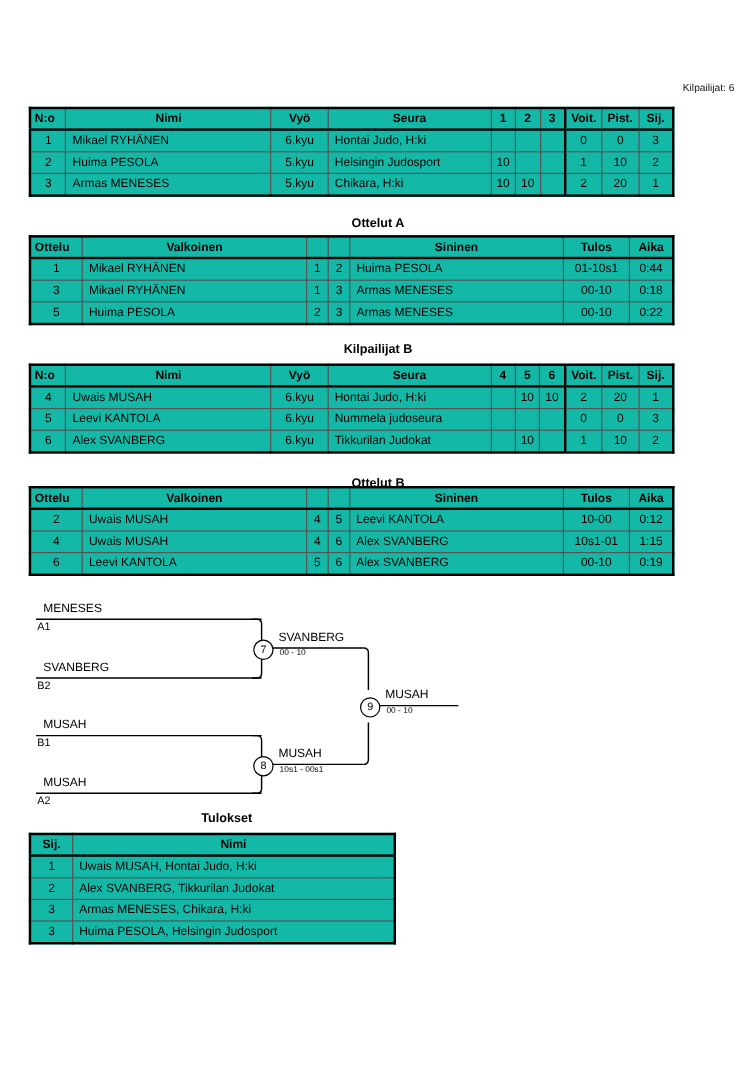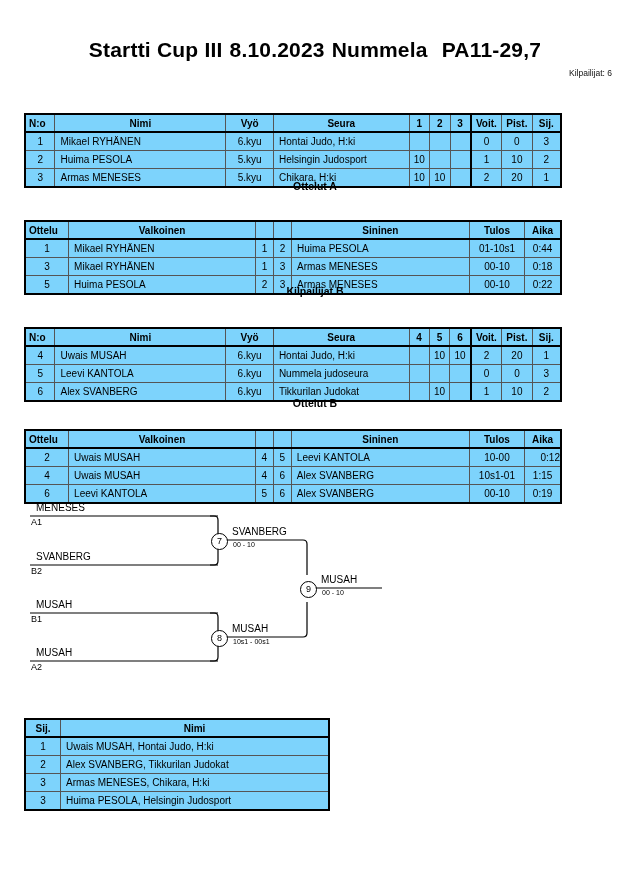--- a/index.html
+++ b/index.html
@@ -24,23 +24,22 @@
   }
   .entrants{
     position:absolute;right:18px;top:68px;
     font-size:8.5px;font-weight:normal;color:#111;
   }
 
   
   table{
     border-collapse:collapse;
     position:absolute;
-    background:#7dd3fc;
+    background:#14b8a6;
     font-size:10px;
-    margin-top:24px;
   }
   table.framed{
     border:2px solid #000;
   }
   table.framed th,table.framed td{
     border:1px solid #555;
     padding:0;
     height:17px;
     font-weight:normal;
     white-space:nowrap;
@@ -74,23 +73,20 @@
     position:absolute;width:15px;height:15px;border:1px solid #000;
     border-radius:50%;background:#fff;font-size:9px;line-height:15px;
     text-align:center;
   }
 </style>
 </head>
 <body>
 
 <div class="page">
 
-  <div class="title">
-    <span>Startti Cup III</span><span class="gap"></span><span>8.10.2023</span><span class="gap"></span><span>Nummela</span><span class="gap"></span><span class="gap"></span><span>PA11-29,7</span>
-  </div>
 
 
   <div class="entrants">Kilpailijat: 6</div>
 
   <table class="framed" id="pool-a" style="left:24px;top:89px;width:538px;">
     <thead>
       <tr>
         <th class="hl" style="width:26px;">N:o</th>
         <th class="c" style="width:170px;">Nimi</th>
         <th class="c" style="width:48px;">Vyö</th>
@@ -260,21 +256,21 @@
       </tr>
     </thead>
     <tbody>
         <tr>
           <td class="c" style="width: 40px;">2</td>
           <td class="l" style="width: 190px;">Uwais MUSAH</td>
           <td class="c" style="width: 18px;">4</td>
           <td class="c" style="width: 18px;">5</td>
           <td class="l" style="width: 180px;">Leevi KANTOLA</td>
           <td class="c" style="width: 56px;">10-00</td>
-          <td class="c" style="width: 36px; text-align: right;">0:12</td>
+          <td class="c" style="width: 36px;">0:12</td>
         </tr>
         <tr>
           <td class="c" style="width: 40px;">4</td>
           <td class="l" style="width: 190px;">Uwais MUSAH</td>
           <td class="c" style="width: 18px;">4</td>
           <td class="c" style="width: 18px;">6</td>
           <td class="l" style="width: 180px;">Alex SVANBERG</td>
           <td class="c" style="width: 56px;">10s1-01</td>
           <td class="c" style="width: 36px;">1:15</td>
         </tr>
@@ -324,20 +320,21 @@
       <div class="bk-label" style="left: 232px; top: 526px;">SVANBERG</div>
       <div class="bk-score" style="left: 233px; top: 541px;">00 - 10</div>
       <div class="bk-num" style="left: 211px; top: 630px;">8</div>
       <div class="bk-label" style="left: 232px; top: 623px;">MUSAH</div>
       <div class="bk-score" style="left: 233px; top: 638px;">10s1 - 00s1</div>
       <div class="bk-num" style="left: 300px; top: 581px;">9</div>
       <div class="bk-label" style="left: 321px; top: 574px;">MUSAH</div>
       <div class="bk-score" style="left: 322px; top: 589px;">00 - 10</div>
     </div>
 
+  <div class="subhead" style="top:676px;width:330px;left:24px;">Tulokset</div>
 
   <table class="framed" id="results" style="left:24px;top:694px;width:306px;">
     <thead>
       <tr>
         <th class="c" style="width:34px;">Sij.</th>
         <th class="c">Nimi</th>
       </tr>
     </thead>
     <tbody>
         <tr>

